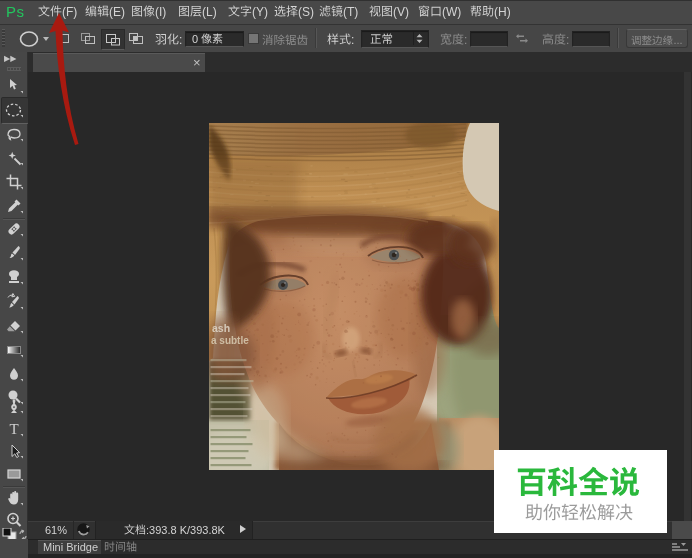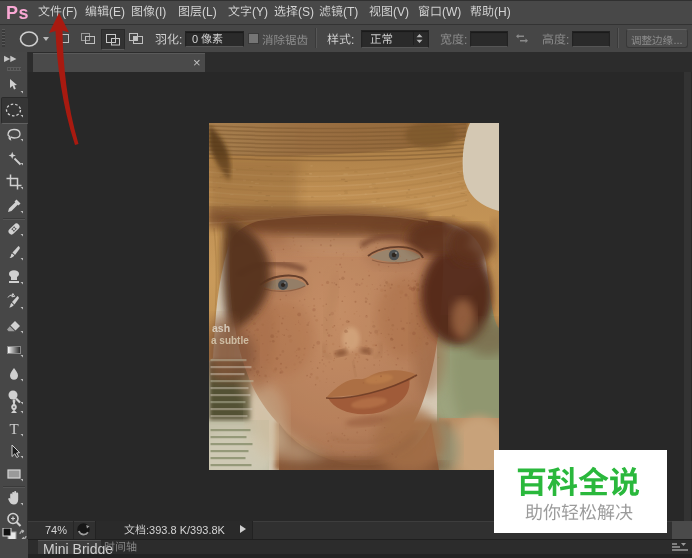--- a/index.html
+++ b/index.html
@@ -3,21 +3,21 @@
 html,body{margin:0;padding:0}
 body{width:692px;height:558px;overflow:hidden;background:#282828;font-family:"Liberation Sans",sans-serif;-webkit-font-smoothing:antialiased}
 #app{position:relative;width:692px;height:558px}
 .abs{position:absolute}
 .txt{color:#d4d4d4;font-size:12px;white-space:nowrap}
 .dis{color:#8f8f8f}
 .well{background:#2a2a2a;border:1px solid #222;border-bottom-color:#555;box-shadow:inset 0 1px 1px rgba(0,0,0,.4)}
 </style></head><body>
 <div id="app">
     <div class="abs" style="left:0;top:0;width:692px;height:24px;background:#484848;border-top:1px solid #303030;box-sizing:border-box"></div>
-    <div class="abs" style="left:6px;top:3px;color:#f9a8d4;font-size:18px;font-weight:bold;letter-spacing:0.5px">Ps</div>
+    <div class="abs" style="left:6px;top:3px;color:#22c55e;font-size:15px;font-weight:normal;letter-spacing:0.5px">Ps</div>
     <div class="abs txt" style="left:38px;top:5px;font-size:12px"><svg style="width:24.0px;height:12.0px;vertical-align:-0.12em" viewBox="0 0 2000 1000" preserveAspectRatio="none">
         <g fill="#d4d4d4" transform="translate(0,880) scale(1,-1)">
           <use href="#k17" x="0"></use>
           <use href="#k0" x="1000"></use>
         </g>
       </svg>(F)</div>
     <div class="abs txt" style="left:85px;top:5px;font-size:12px"><svg style="width:24.0px;height:12.0px;vertical-align:-0.12em" viewBox="0 0 2000 1000" preserveAspectRatio="none">
         <g fill="#d4d4d4" transform="translate(0,880) scale(1,-1)">
           <use href="#k30" x="0"></use>
           <use href="#k38" x="1000"></use>
@@ -1049,40 +1049,40 @@
       <rect x="1.5" y="299" width="34" height="2.2" fill="#cfd8c2" opacity="0.45"></rect>
       <rect x="1.5" y="306" width="40" height="2.2" fill="#8a9878" opacity="0.80"></rect>
       <rect x="1.5" y="313" width="36" height="2.2" fill="#8a9878" opacity="0.80"></rect>
       <rect x="1.5" y="320" width="42" height="2.2" fill="#8a9878" opacity="0.80"></rect>
       <rect x="1.5" y="327" width="38" height="2.2" fill="#8a9878" opacity="0.80"></rect>
       <rect x="1.5" y="334" width="35" height="2.2" fill="#8a9878" opacity="0.80"></rect>
       <rect x="1.5" y="341" width="41" height="2.2" fill="#8a9878" opacity="0.80"></rect>
       <rect width="290" height="347" fill="#774722" opacity="0.15"></rect>
     </svg>
     <div class="abs" style="left:28px;top:521px;width:664px;height:18px;background:#303030;border-top:1px solid #3d3d3d;box-sizing:border-box"></div>
-    <div class="abs txt" style="left:45px;top:524px;font-size:11px">74%</div>
+    <div class="abs txt" style="left:45px;top:524px;font-size:11px">61%</div>
     <div class="abs" style="left:73px;top:521px;width:1px;height:18px;background:#262626"></div>
     <svg class="abs" style="left:77px;top:523px" width="13" height="13" viewBox="0 0 13 13">
 <circle cx="6.5" cy="6.5" r="6.2" fill="#161616"></circle>
 <path d="M1.8 8 A5.2 5.2 0 0 0 11 9.3" stroke="#9e9e9e" stroke-width="1.8" fill="none"></path>
 <path d="M9.2 2 l3.2 1.2 -2.4 2.2 z" fill="#9e9e9e"></path>
     </svg>
     <div class="abs" style="left:95px;top:521px;width:158px;height:18px;background:#2a2a2a;border-left:1px solid #222;border-right:1px solid #222;box-sizing:border-box"></div>
     <div class="abs txt" style="left:124px;top:524px;font-size:11px"><svg style="width:22.0px;height:11.0px;vertical-align:-0.12em" viewBox="0 0 2000 1000" preserveAspectRatio="none">
         <g fill="#d4d4d4" transform="translate(0,880) scale(1,-1)">
           <use href="#k17" x="0"></use>
           <use href="#k22" x="1000"></use>
         </g>
       </svg>:393.8 K/393.8K</div>
     <div class="abs" style="left:240px;top:525px;width:0;height:0;border-left:6px solid #cfcfcf;border-top:4.5px solid transparent;border-bottom:4.5px solid transparent"></div>
     <div class="abs" style="left:672px;top:521px;width:20px;height:18px;background:#4a4a4a"></div>
     <div class="abs" style="left:0;top:539px;width:692px;height:19px;background:#2c2c2c;border-top:1px solid #1f1f1f;box-sizing:border-box"></div>
     <div class="abs" style="left:0;top:539px;width:28px;height:19px;background:#474747"></div>
     <div class="abs" style="left:38px;top:540px;width:63px;height:14px;background:#3e3e3e;border-top:1px solid #555"></div>
-    <div class="abs txt" style="left:43px;top:541px;font-size:14px;color:#cfcfcf">Mini Bridge</div>
+    <div class="abs txt" style="left:43px;top:541px;font-size:11px;color:#cfcfcf">Mini Bridge</div>
     <div class="abs" style="left:104px;top:541px;font-size:11px"><svg style="width:33.0px;height:11.0px;vertical-align:-0.12em" viewBox="0 0 3000 1000" preserveAspectRatio="none">
         <g fill="#8a8a8a" transform="translate(0,880) scale(1,-1)">
           <use href="#k19" x="0"></use>
           <use href="#k43" x="1000"></use>
           <use href="#k36" x="2000"></use>
         </g>
       </svg></div>
     <div class="abs" style="left:0;top:554px;width:692px;height:4px;background:#232323"></div>
     <div class="abs" style="left:0;top:554px;width:28px;height:4px;background:#474747"></div>
     <svg class="abs" style="left:672px;top:542px" width="16" height="10" viewBox="0 0 16 10">

